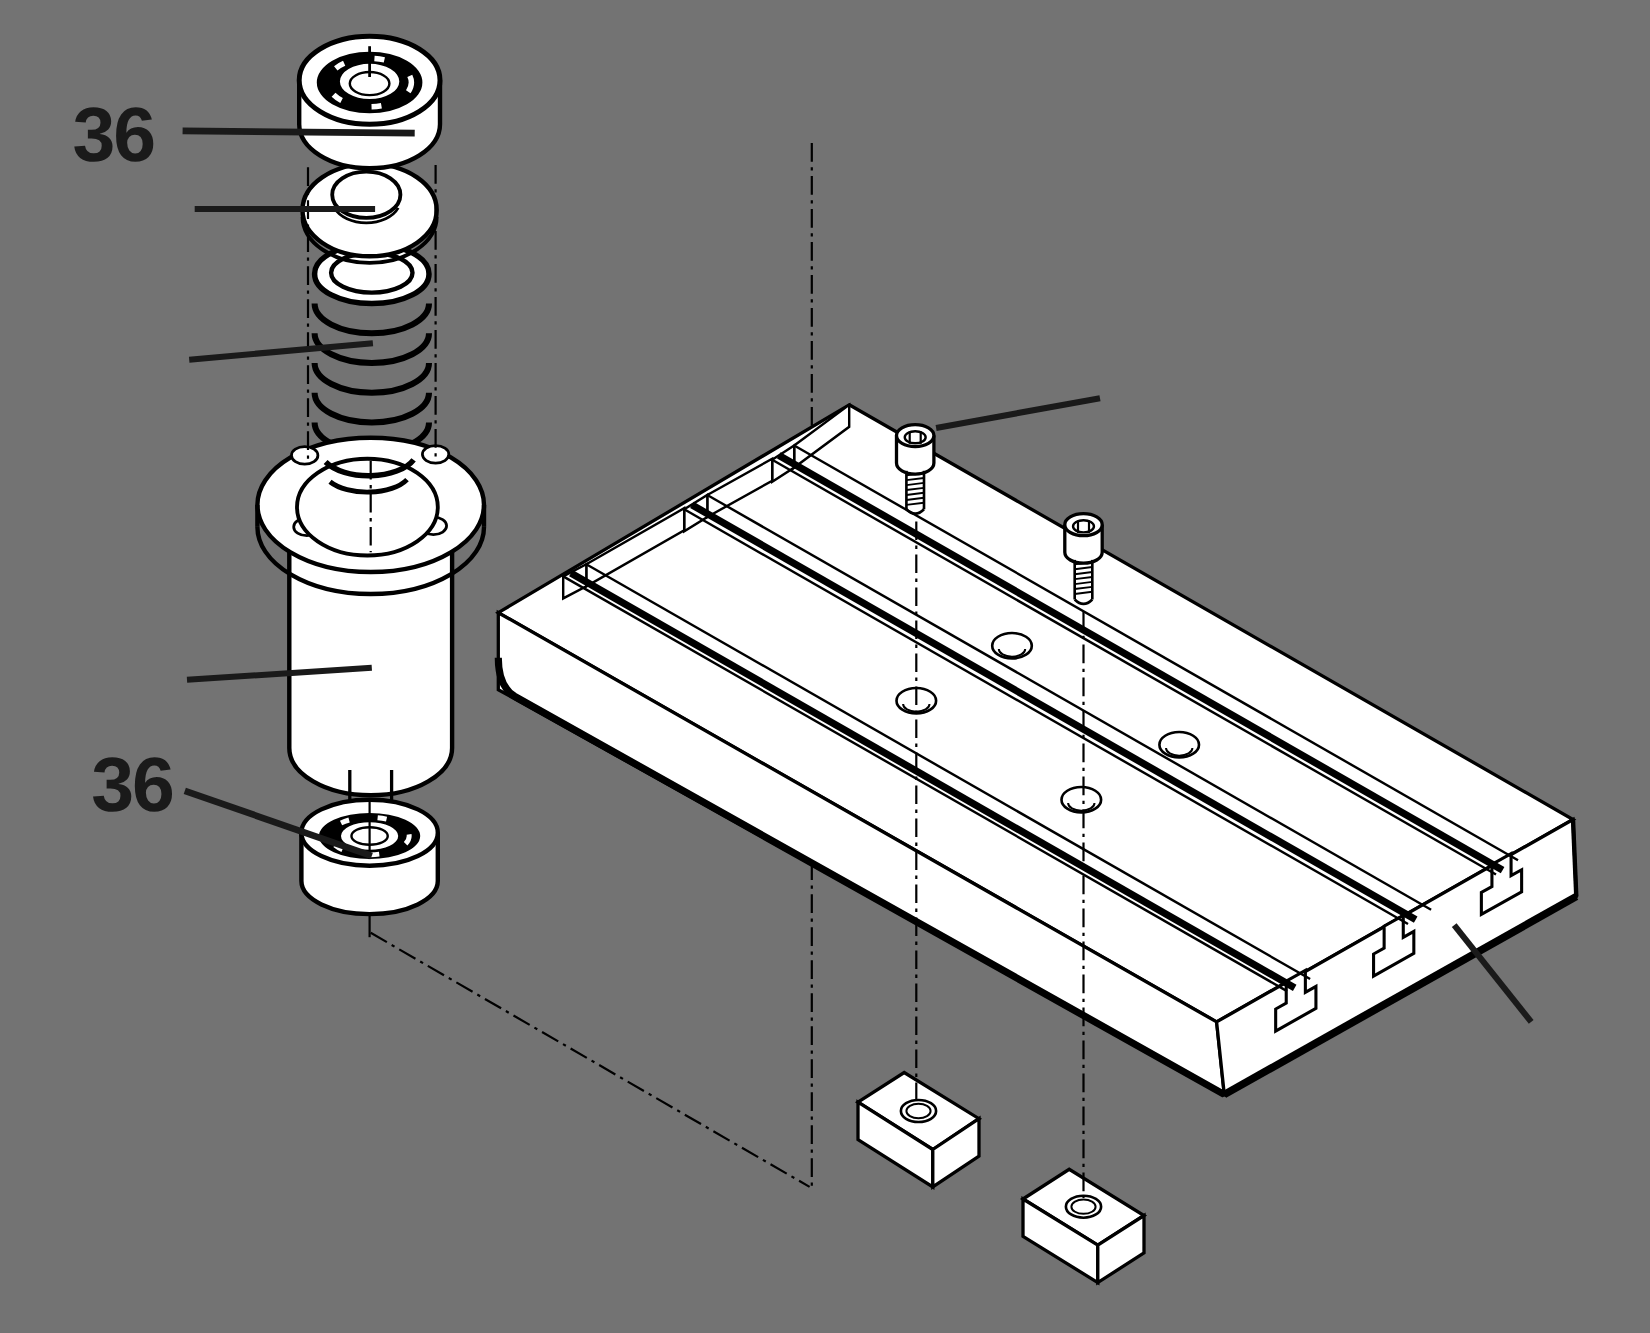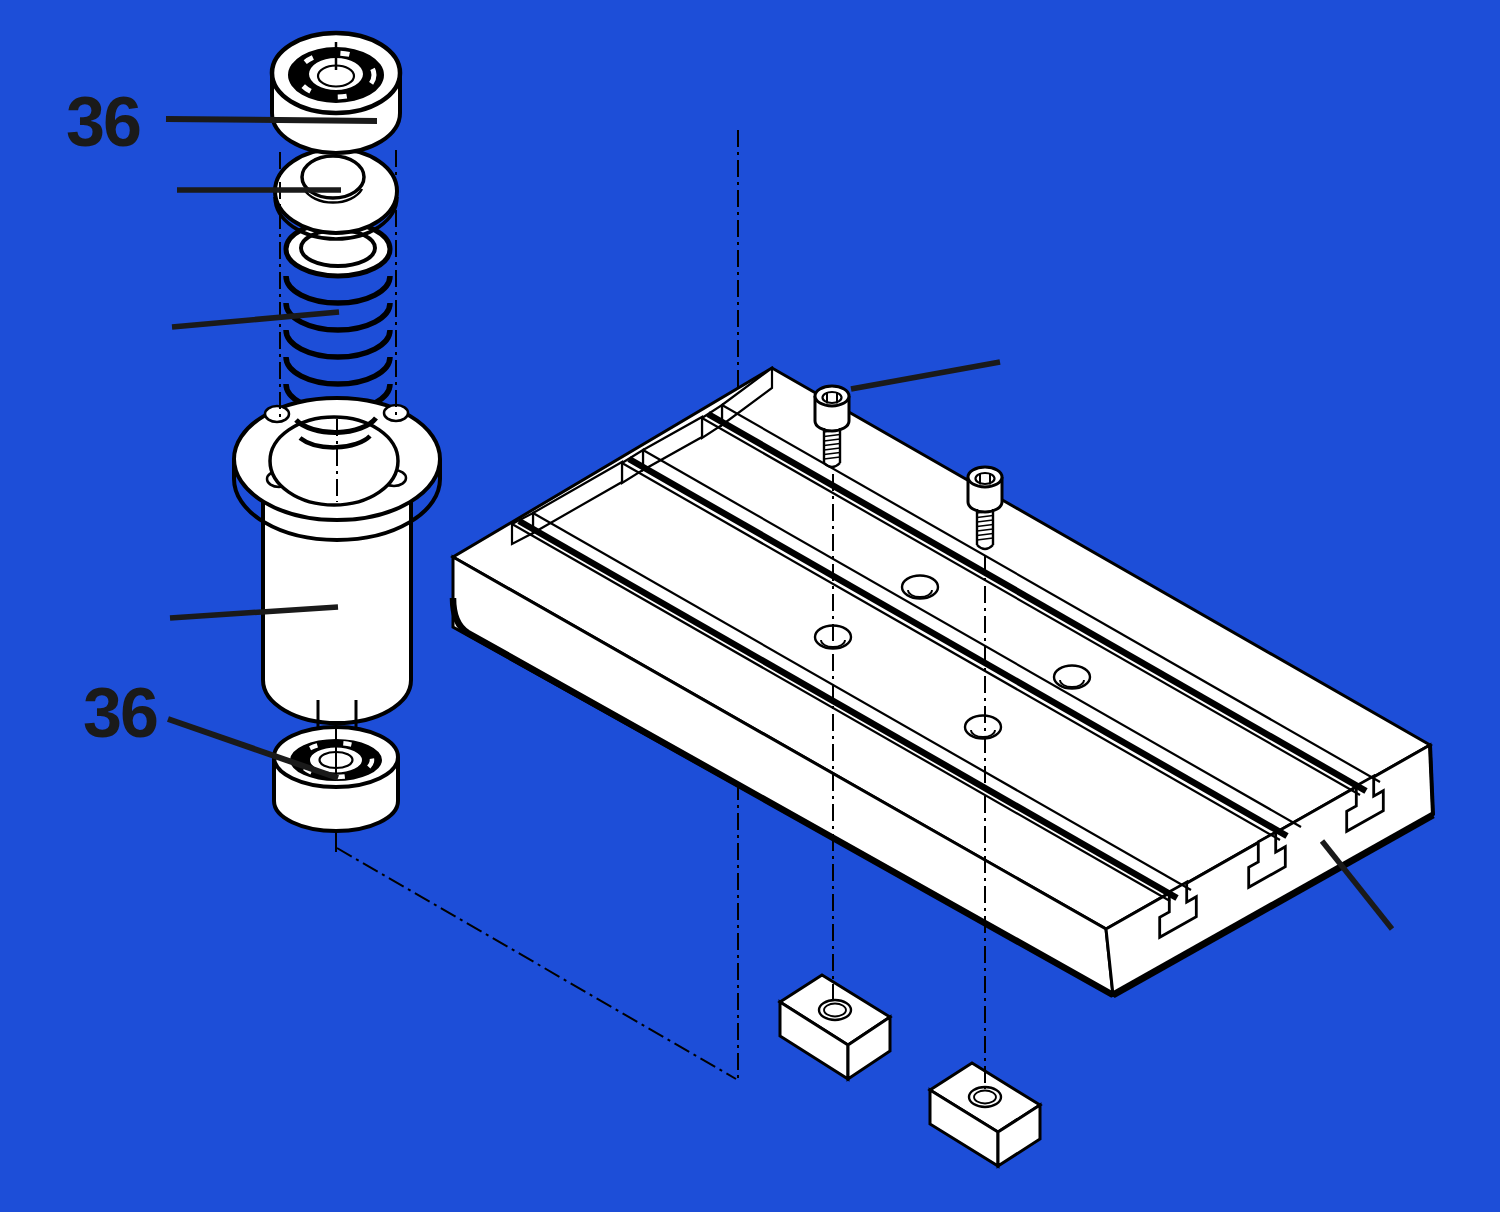--- a/index.html
+++ b/index.html
@@ -1,16 +1,16 @@
 <!DOCTYPE html>
 <html><head>
 <meta charset="utf-8">
 <style>
   html,body{margin:0;padding:0;background:#ffffff;}
-  .canvas{position:relative;width:1500px;height:1212px;background:#1d4ed8;overflow:hidden;
+  .canvas{position:relative;width:1500px;height:1212px;background:#737373;overflow:hidden;
           font-family:"Liberation Sans",sans-serif;}
   svg{position:absolute;left:0;top:0;}
   .callout{font-family:"Liberation Sans",sans-serif;font-weight:bold;font-size:70px;
            letter-spacing:-2px;fill:#1a1a1a;}
   .ln{stroke:#000;fill:none;}
   .face{fill:#fff;stroke:#000;}
 </style>
 </head>
 <body>
 

